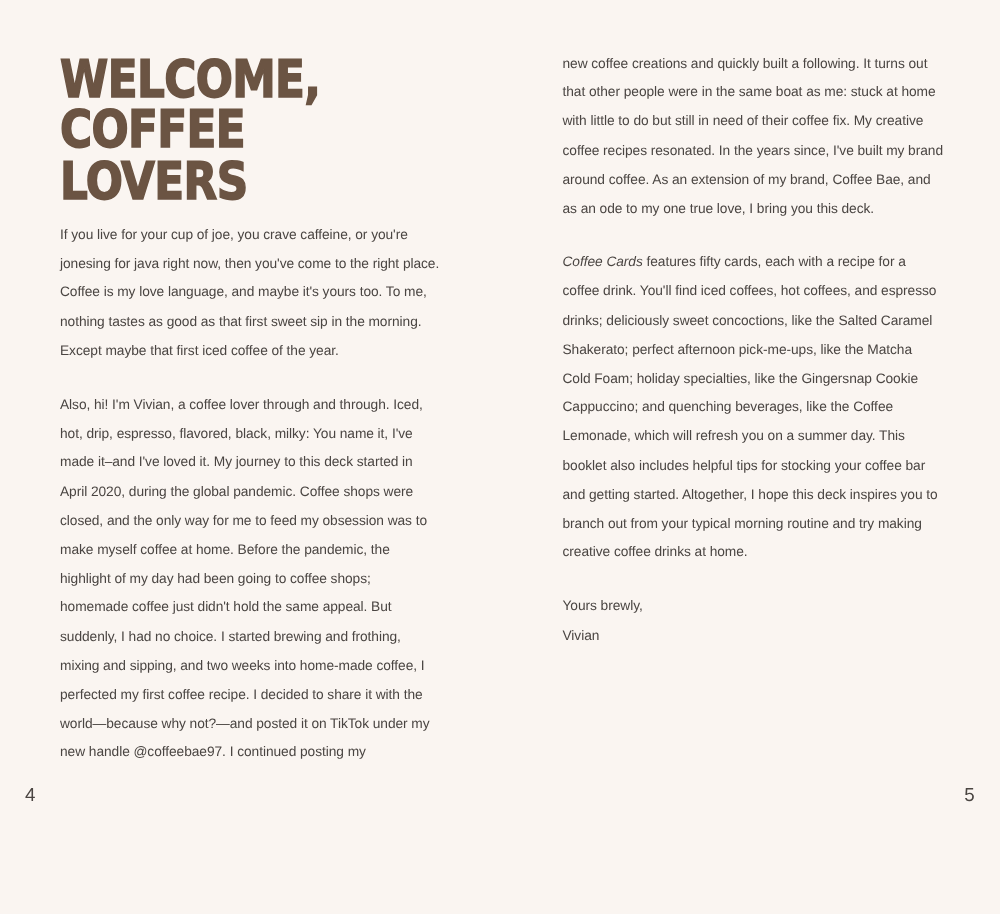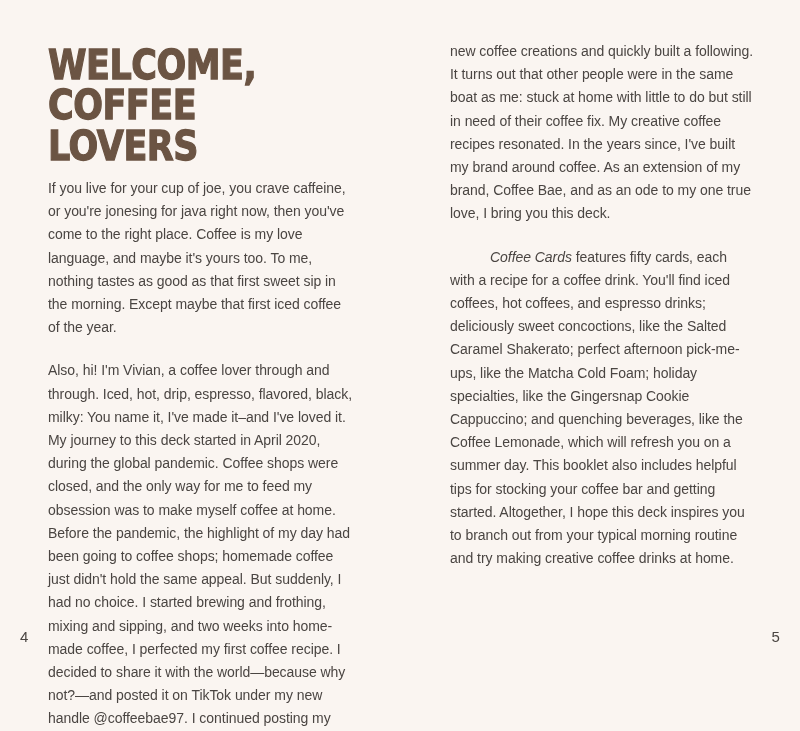--- a/index.html
+++ b/index.html
@@ -53,34 +53,34 @@
     text-transform: uppercase;
     transform: scaleY(1.18);
     transform-origin: left top;
     -webkit-text-stroke: 1.1px #6b5443;
     white-space: pre-line;
   }
 
   
   .body-text {
     color: #4a4542;
-    font-size: 14px;
+    font-size: 11px;
     line-height: 23.2px;
     letter-spacing: -0.05px;
   }
   .body-text p {
     margin: 0 0 20px 0;
   }
   .body-text p:last-child {
     margin-bottom: 0;
   }
   .col-left .body-text  { padding-top: 36px; }
   .col-right .body-text { padding-top: 40px; }
 
-  .title-italic { font-style: italic; margin-left: 40px; }
+  .title-italic { font-style: italic; }
 
   .signoff {
     white-space: pre-line;
   }
 </style>
 </head>
 <body>
 
 <div class="spread">
 
@@ -98,18 +98,20 @@
   <div class="folio folio-left">4</div>
 
   <div class="col col-right">
 
     <div class="body-text">
 
       <p>new coffee creations and quickly built a following. It turns out that other people were in the same boat as me: stuck at home with little to do but still in need of their coffee fix. My creative coffee recipes resonated. In the years since, I've built my brand around coffee. As an extension of my brand, Coffee Bae, and as an ode to my one true love, I bring you this deck.</p>
 
       <p><span class="title-italic">Coffee Cards</span><span> features fifty cards, each with a recipe for a coffee drink. You'll find iced coffees, hot coffees, and espresso drinks; deliciously sweet concoctions, like the Salted Caramel Shakerato; perfect afternoon pick-me-ups, like the Matcha Cold Foam; holiday specialties, like the Gingersnap Cookie Cappuccino; and quenching beverages, like the Coffee Lemonade, which will refresh you on a summer day. This booklet also includes helpful tips for stocking your coffee bar and getting started. Altogether, I hope this deck inspires you to branch out from your typical morning routine and try making creative coffee drinks at home.</span></p>
 
+      <p class="signoff">Yours brewly,
+Vivian</p>
     </div>
   </div>
 
   <div class="folio folio-right">5</div>
 
 </div>
 
 </body></html>

